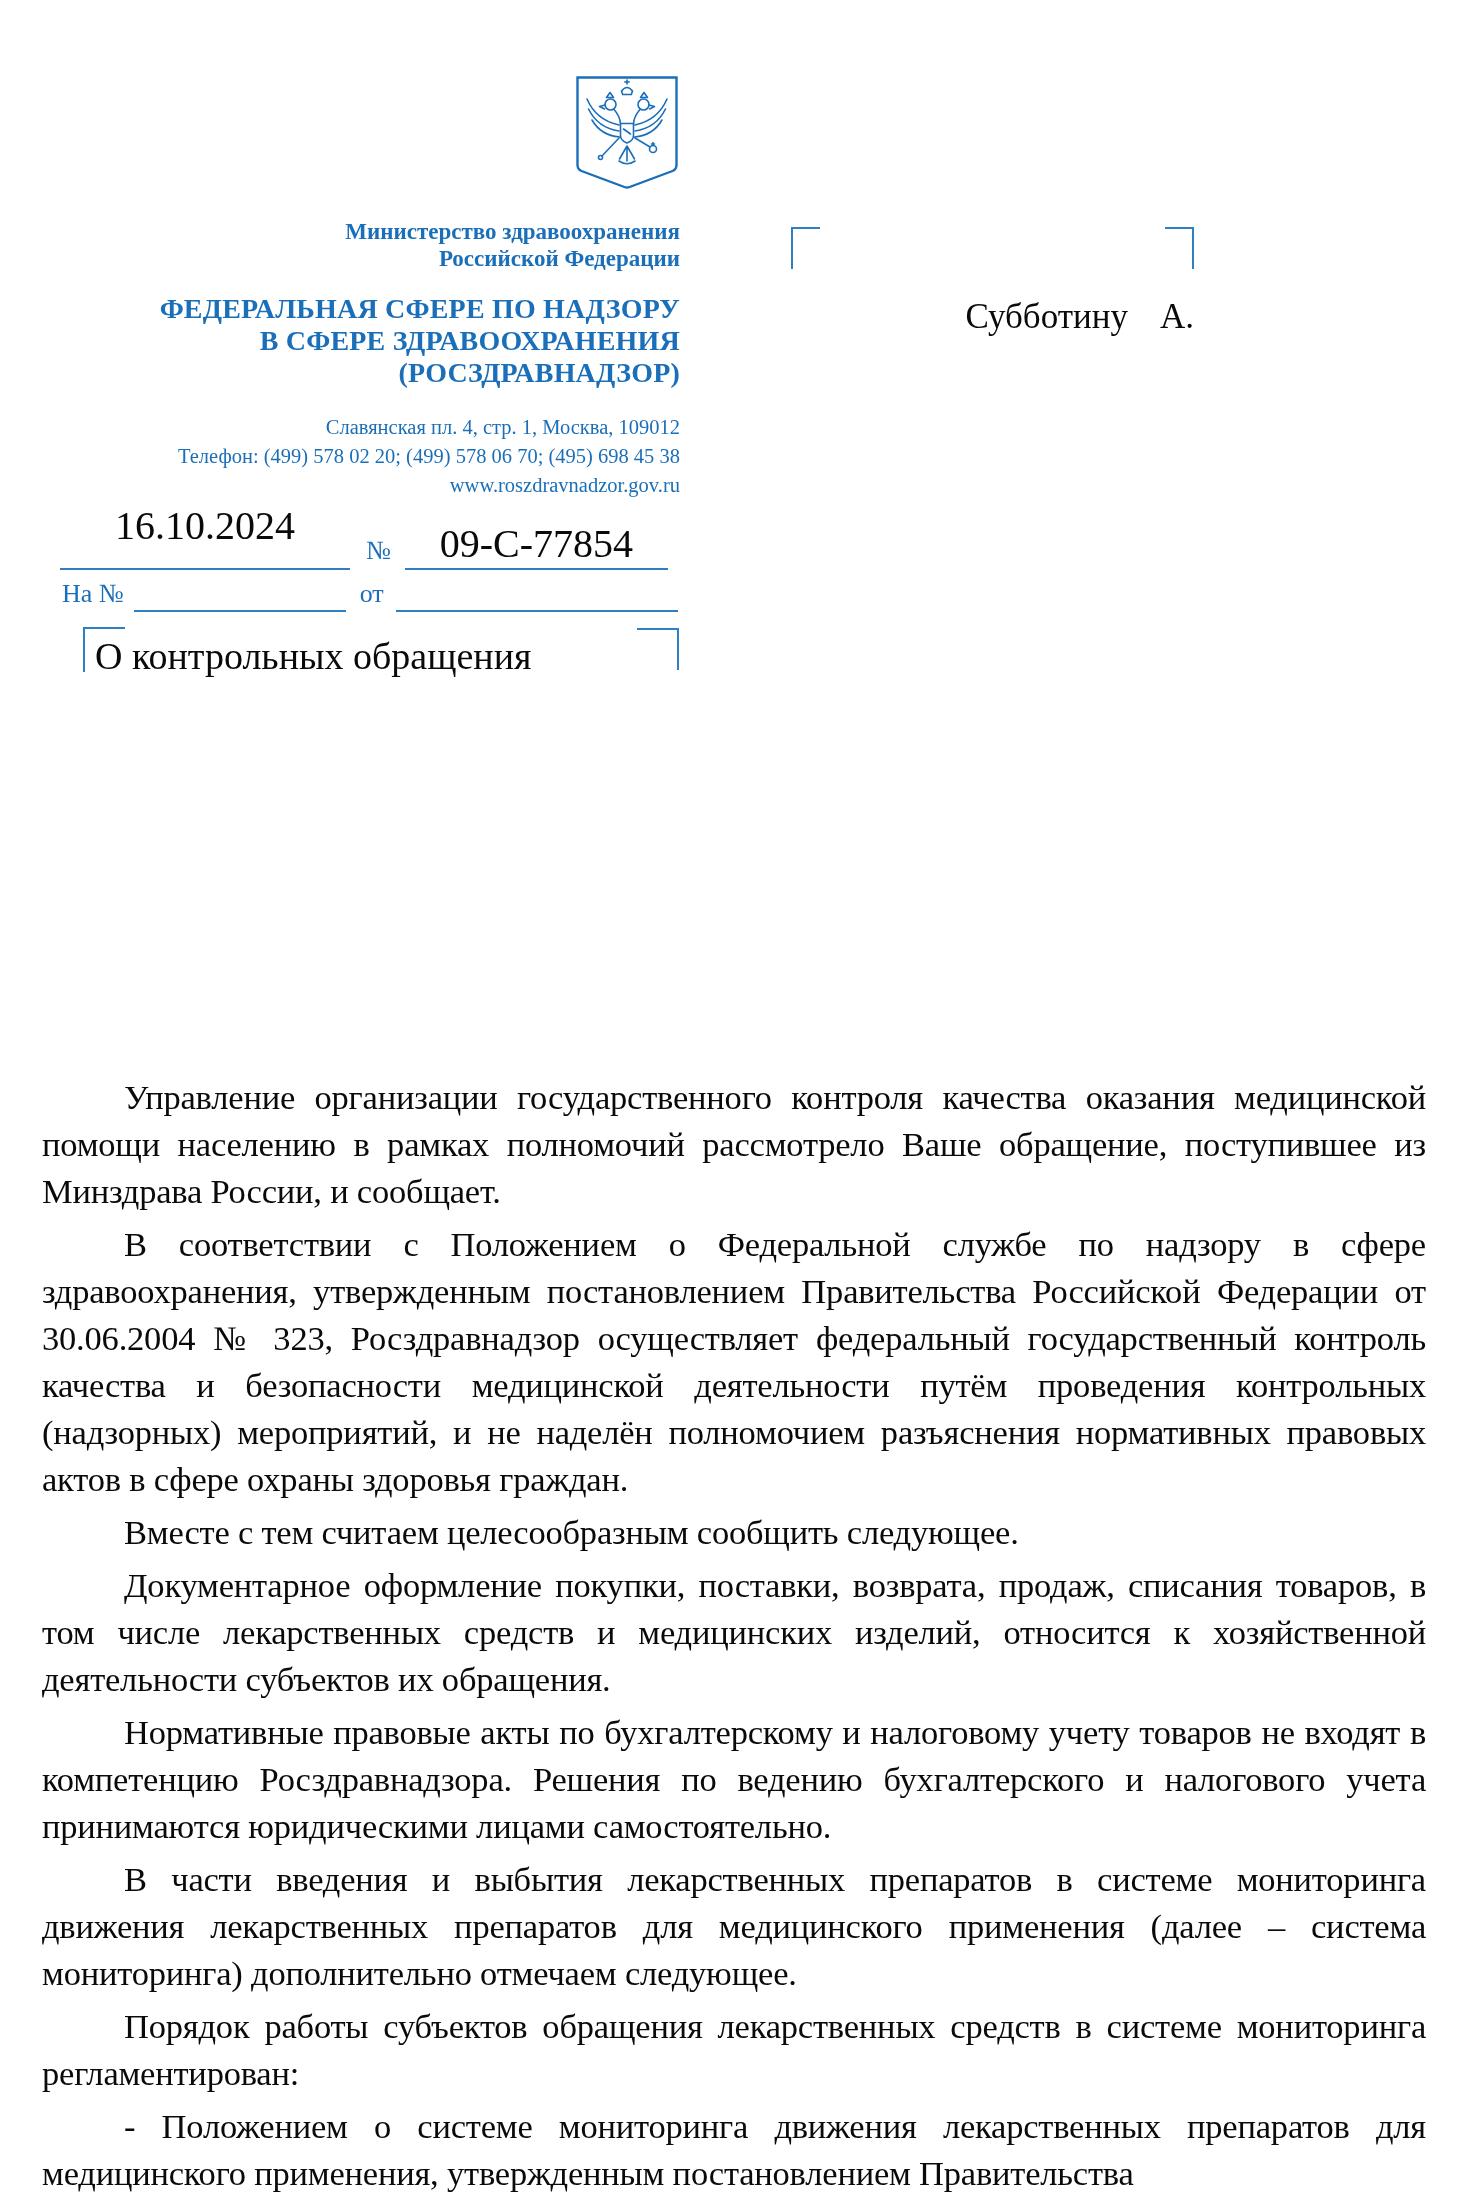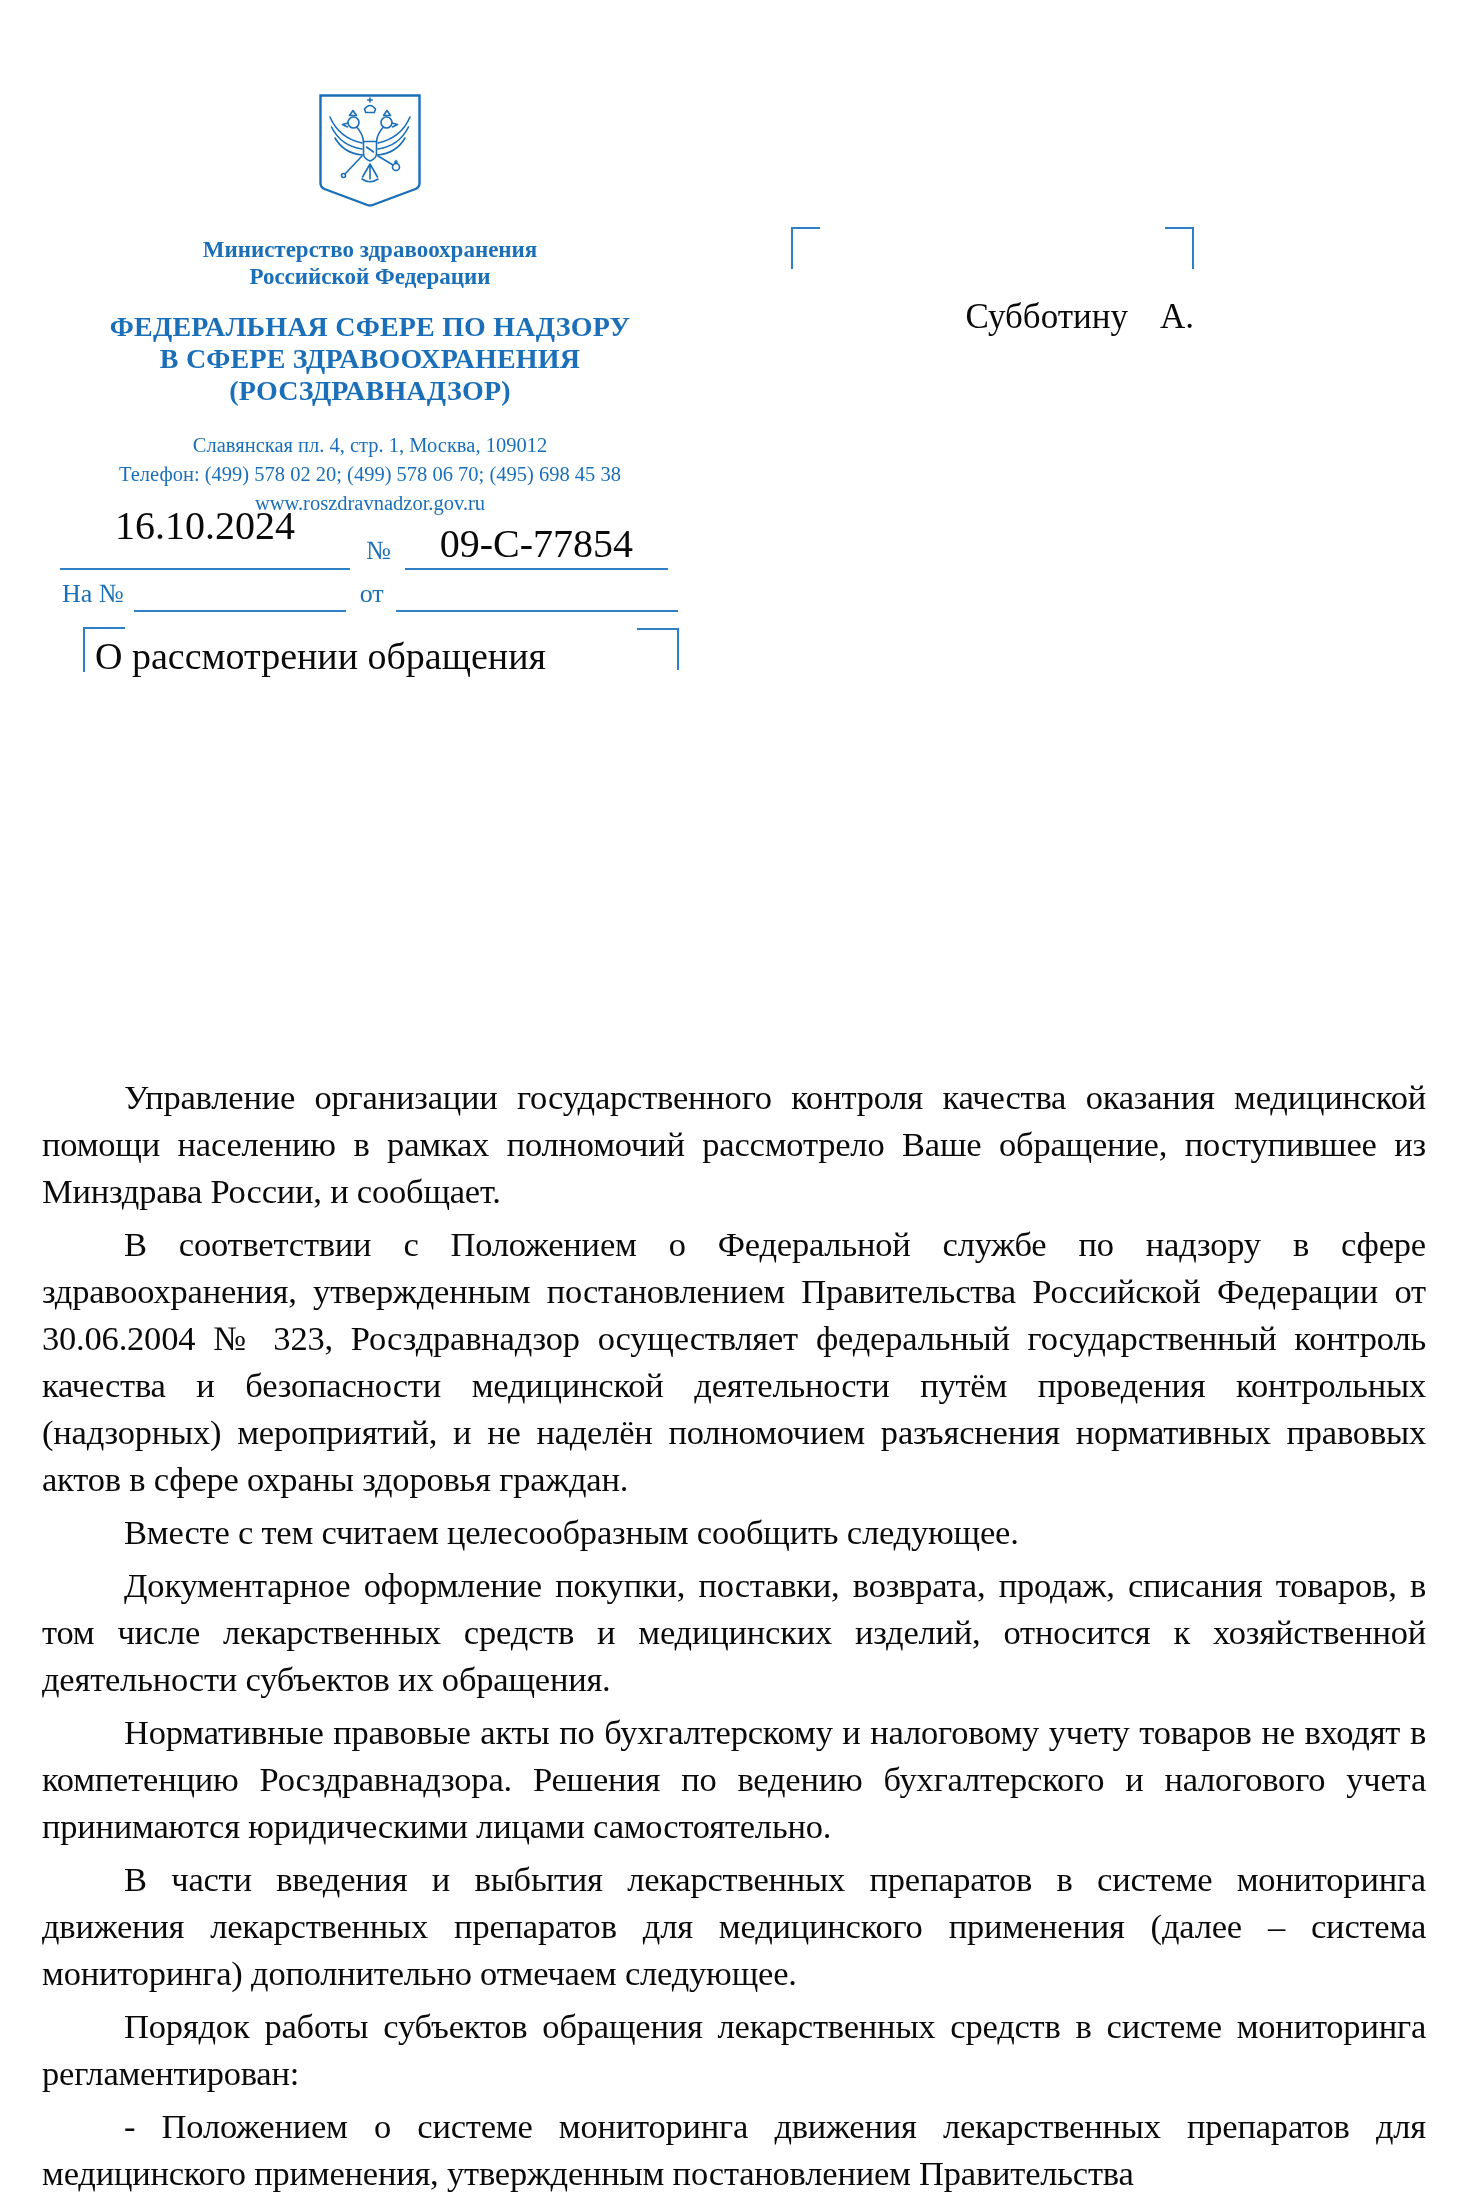--- a/index.html
+++ b/index.html
@@ -10,22 +10,22 @@
   html,body{margin:0;padding:0;background:#ffffff;}
   .page{
     position:relative;
     width:1468px;height:2212px;
     background:#ffffff;
     overflow:hidden;
     font-family:"Liberation Serif","DejaVu Serif",serif;
   }
   
   .letterhead{
-    position:absolute;left:60px;top:92px;width:620px;
-    text-align:center;color:var(--blue);
+    position:absolute;left:60px;top:74px;width:620px;
+    text-align:right;color:var(--blue);
   }
   .emblem{display:inline-block;width:106px;height:124px;}
   .emblem svg{width:106px;height:124px;display:block;}
   .ministry{margin-top:16px;font-weight:bold;font-size:23px;line-height:27px;}
   .service{margin-top:21px;font-weight:bold;font-size:28px;line-height:32px;letter-spacing:.2px;}
   .address{margin-top:24px;font-size:20.5px;line-height:29px;}
   
   .ref-row1{
     position:absolute;left:60px;top:504px;width:608px;
     display:flex;align-items:flex-end;
@@ -138,21 +138,21 @@
   <div class="ref-row2">
     <div class="r2-label">На №</div>
     <div class="r2-line-a"></div>
     <div class="r2-label">от</div>
     <div class="r2-line-b"></div>
   </div>
 
   <div class="subject-wrap">
     <div class="bkt bkt-tl"></div>
     <div class="bkt bkt-tr"></div>
-    <div class="subject-text">О рассмотрении обращения</div>
+    <div class="subject-text">О контрольных обращения</div>
   </div>
 
   <div class="recipient-wrap">
     <div class="bkt bkt-tl"></div>
     <div class="bkt bkt-tr"></div>
     <div class="recipient-name">
       <span>Субботину</span>
       <span>А.</span>
     </div>
   </div>

